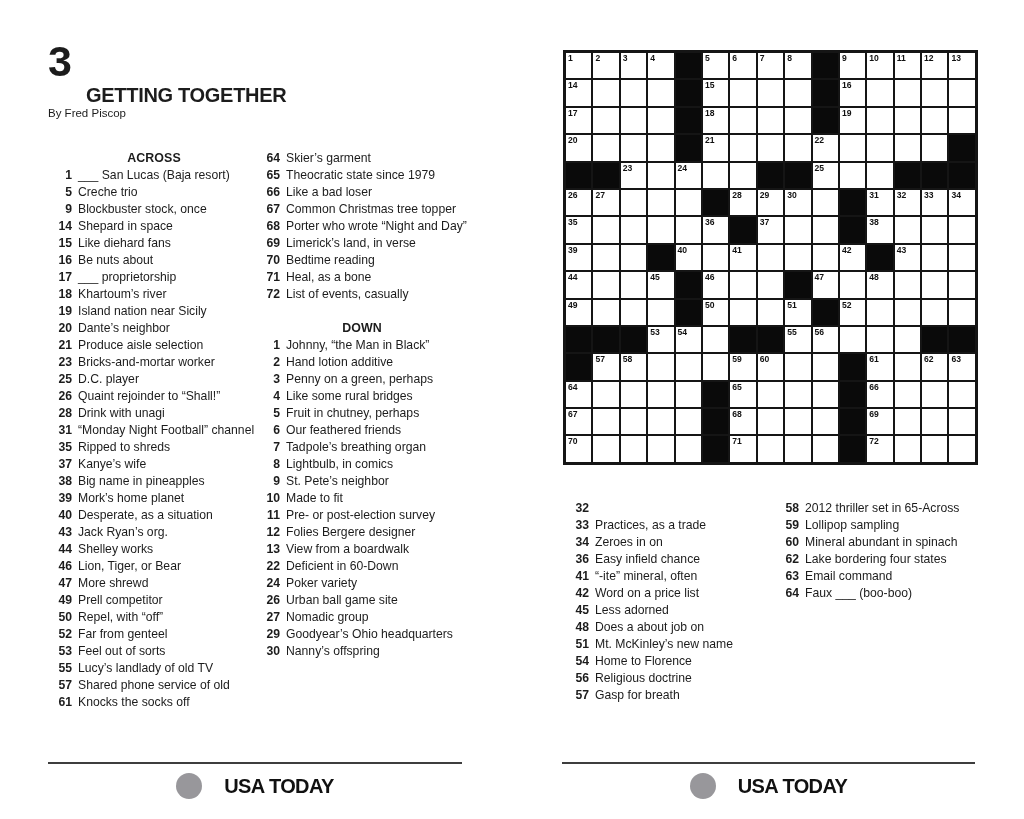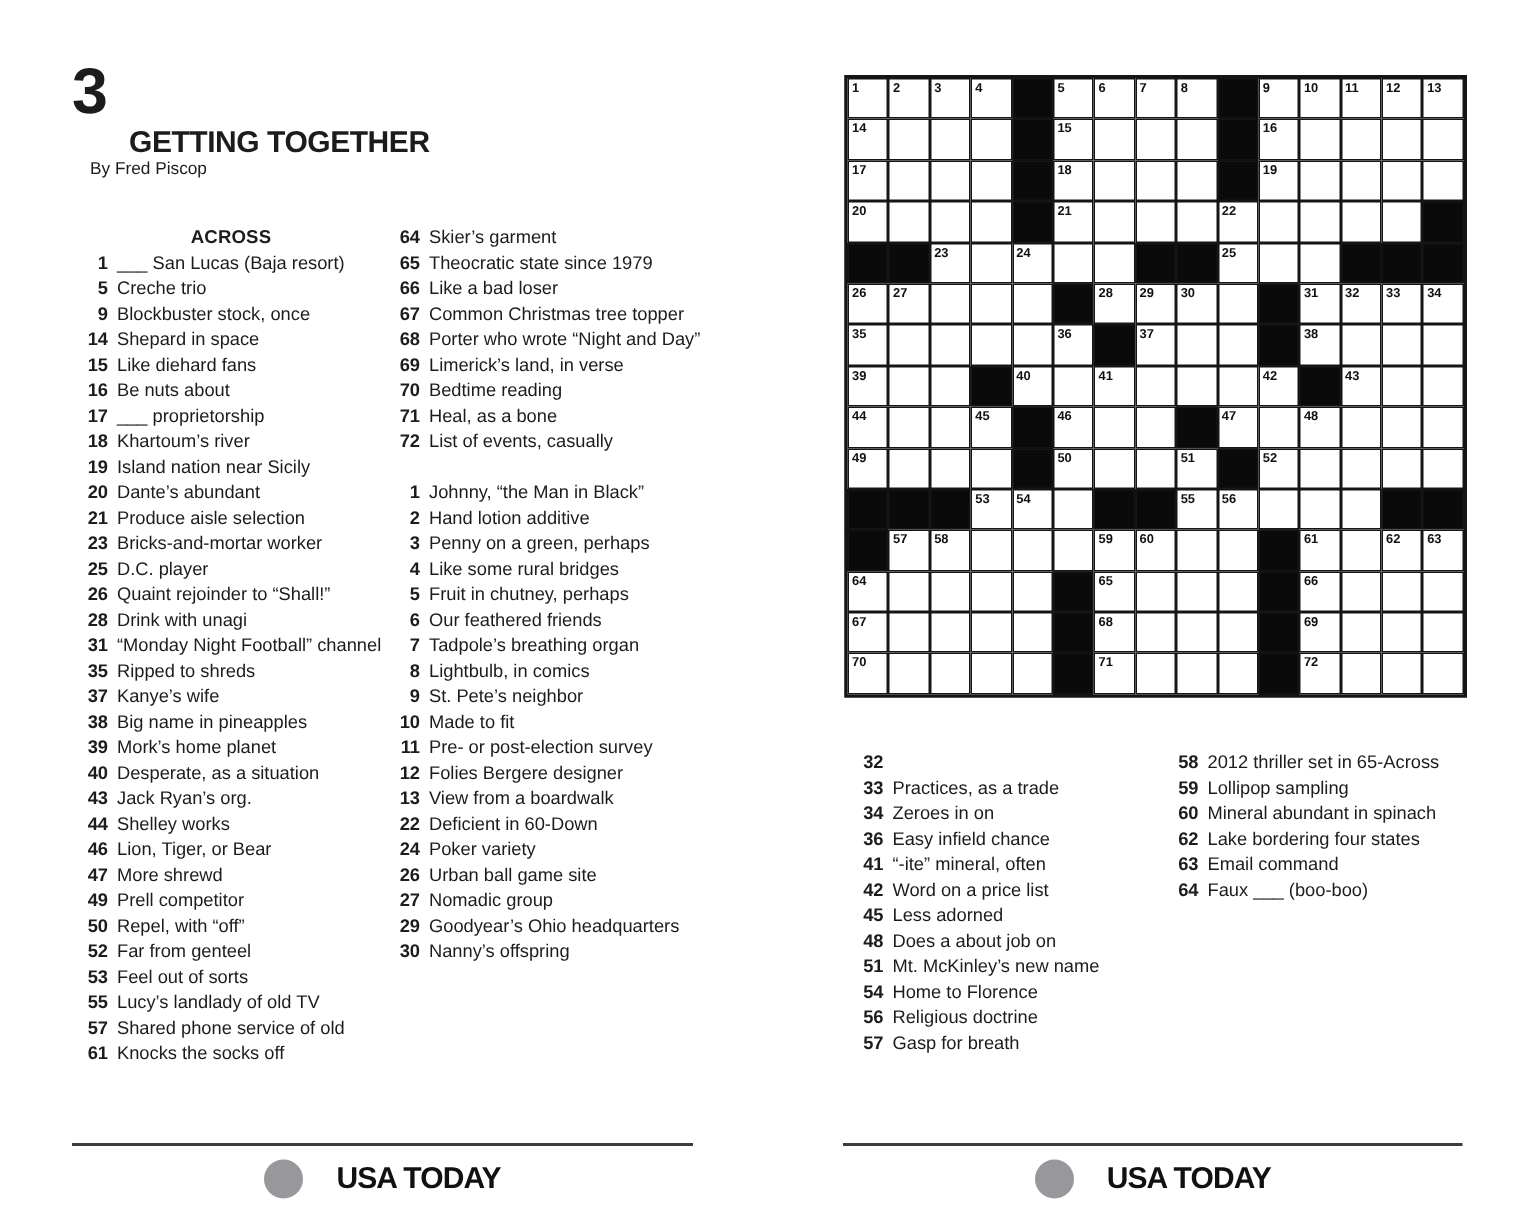--- a/index.html
+++ b/index.html
@@ -3,21 +3,21 @@
 <meta charset="utf-8">
 <style>
   * { margin:0; padding:0; box-sizing:border-box; }
   html,body { width:1024px; height:819px; background:#ffffff; overflow:hidden;
     font-family:"Liberation Sans","DejaVu Sans",sans-serif; color:#1c1c1c; }
   .abs { position:absolute; }
 
   
   #puzzle-number { left:48px; top:40px; font-size:43px; font-weight:bold; letter-spacing:-1px; line-height:1; }
   #puzzle-title  { left:48px; top:84px; font-size:20px; font-weight:bold; letter-spacing:-0.3px;margin-left:38px; }
-  #puzzle-byline { left:48px; top:107px; font-size:11.5px; font-weight:500;margin-left:12px; }
+  #puzzle-byline { left:48px; top:107px; font-size:11.5px; font-weight:500; }
 
   
   .clue-col { position:absolute; font-size:12.2px; line-height:17px; }
   .list-header { font-weight:bold; font-size:12.4px; letter-spacing:0.1px;text-align:center; }
   .clue { display:flex; }
   .cnum { width:24px; text-align:right; font-weight:bold; flex-shrink:0; }
   .ctext { margin-left:6px; }
   #across-col1 { left:48px; top:150px; width:212px; }
   #left-col2   { left:256px; top:150px; width:212px; }
   #right-col1  { left:565px; top:500px; width:216px; }
@@ -82,21 +82,21 @@
       <div class="clue">
         <span class="cnum">18</span>
         <span class="ctext">Khartoum’s river</span>
       </div>
       <div class="clue">
         <span class="cnum">19</span>
         <span class="ctext">Island nation near Sicily</span>
       </div>
       <div class="clue">
         <span class="cnum">20</span>
-        <span class="ctext">Dante’s abundant</span>
+        <span class="ctext">Dante’s neighbor</span>
       </div>
       <div class="clue">
         <span class="cnum">21</span>
         <span class="ctext">Produce aisle selection</span>
       </div>
       <div class="clue">
         <span class="cnum">23</span>
         <span class="ctext">Bricks-and-mortar worker</span>
       </div>
       <div class="clue">
@@ -215,20 +215,21 @@
       <div class="clue">
         <span class="cnum">71</span>
         <span class="ctext">Heal, as a bone</span>
       </div>
       <div class="clue">
         <span class="cnum">72</span>
         <span class="ctext">List of events, casually</span>
       </div>
     </div>
   <div class="col-gap"></div>
+  <div class="list-header">DOWN</div>
   <div>
       <div class="clue">
         <span class="cnum">1</span>
         <span class="ctext">Johnny, “the Man in Black”</span>
       </div>
       <div class="clue">
         <span class="cnum">2</span>
         <span class="ctext">Hand lotion additive</span>
       </div>
       <div class="clue">

